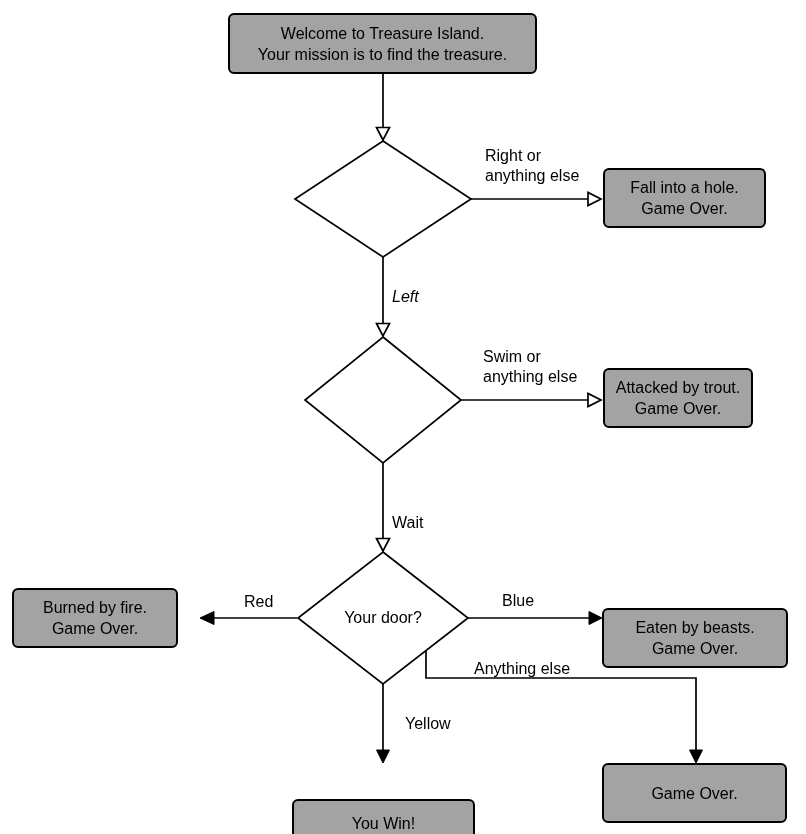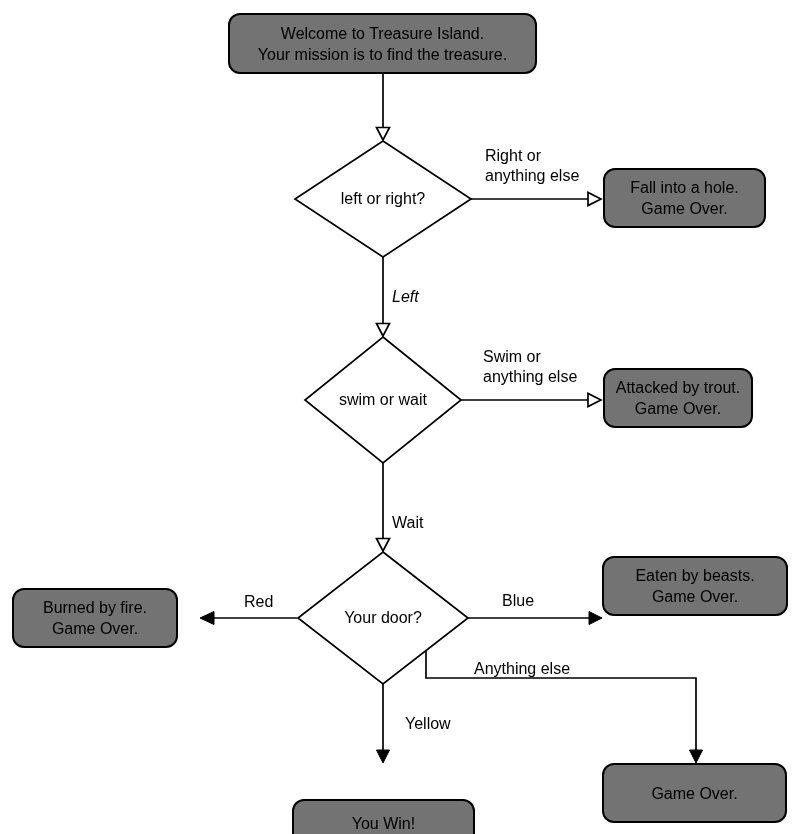--- a/index.html
+++ b/index.html
@@ -10,22 +10,22 @@
     background: #ffffff;
     font-family: "Liberation Sans", sans-serif;
     color: #000000;
     overflow: hidden;
   }
   .svg-layer { position: absolute; left: 0; top: 0; }
   .node {
     position: absolute;
     box-sizing: border-box;
     border: 2px solid #000;
-    border-radius: 12px;
-    background: #737373;
+    border-radius: 6px;
+    background: #a3a3a3;
     display: flex;
     align-items: center;
     justify-content: center;
     text-align: center;
     white-space: pre-line;
     font-size: 16px;
     line-height: 21px;
   }
   .dlabel {
     position: absolute;
@@ -109,29 +109,27 @@
 
   <div class="node" style="left:603px; top:168px; width:163px; height:60px;">Fall into a hole.
 Game Over.</div>
 
   <div class="node" style="left:603px; top:368px; width:150px; height:60px;">Attacked by trout.
 Game Over.</div>
 
   <div class="node" style="left:12px; top:588px; width:166px; height:60px;">Burned by fire.
 Game Over.</div>
 
-  <div class="node" style="left:602px; top:556px; width:186px; height:60px;">Eaten by beasts.
+  <div class="node" style="left:602px; top:608px; width:186px; height:60px;">Eaten by beasts.
 Game Over.</div>
 
   <div class="node" style="left:292px; top:799px; width:183px; height:48px;">You Win!</div>
 
   <div class="node" style="left:602px; top:763px; width:185px; height:60px;">Game Over.</div>
 
-  <div class="dlabel" style="left:295px; top:189px; width:176px;">left or right?</div>
-  <div class="dlabel" style="left:305px; top:390px; width:156px;">swim or wait</div>
   <div class="dlabel" style="left:298px; top:608px; width:170px;">Your door?</div>
 
   <div class="elabel" style="left:485px; top:146px; width:116px;">Right or
 anything else</div>
   <div class="elabel" style="left:392px; top:287px;font-style:italic;">Left</div>
   <div class="elabel" style="left:483px; top:347px; width:116px;">Swim or
 anything else</div>
   <div class="elabel" style="left:392px; top:513px;">Wait</div>
   <div class="elabel" style="left:244px; top:592px; width:40px;">Red</div>
   <div class="elabel" style="left:502px; top:591px; width:44px;">Blue</div>

